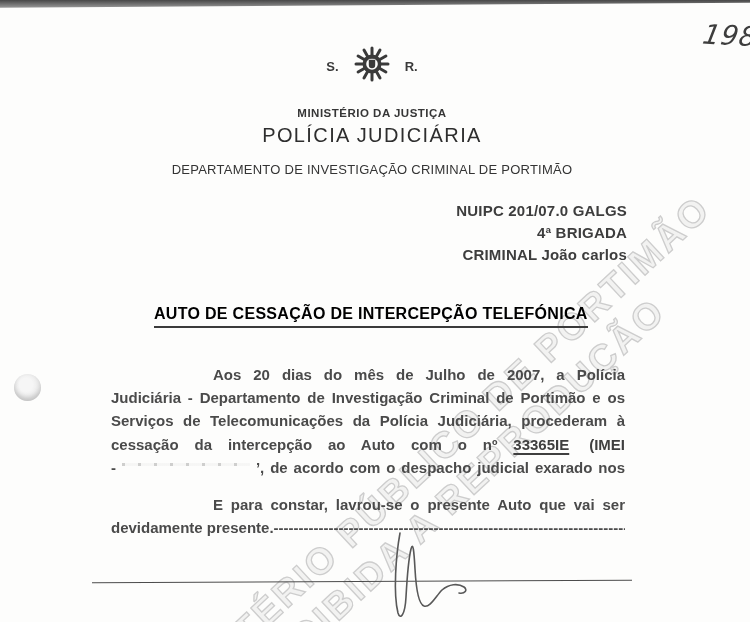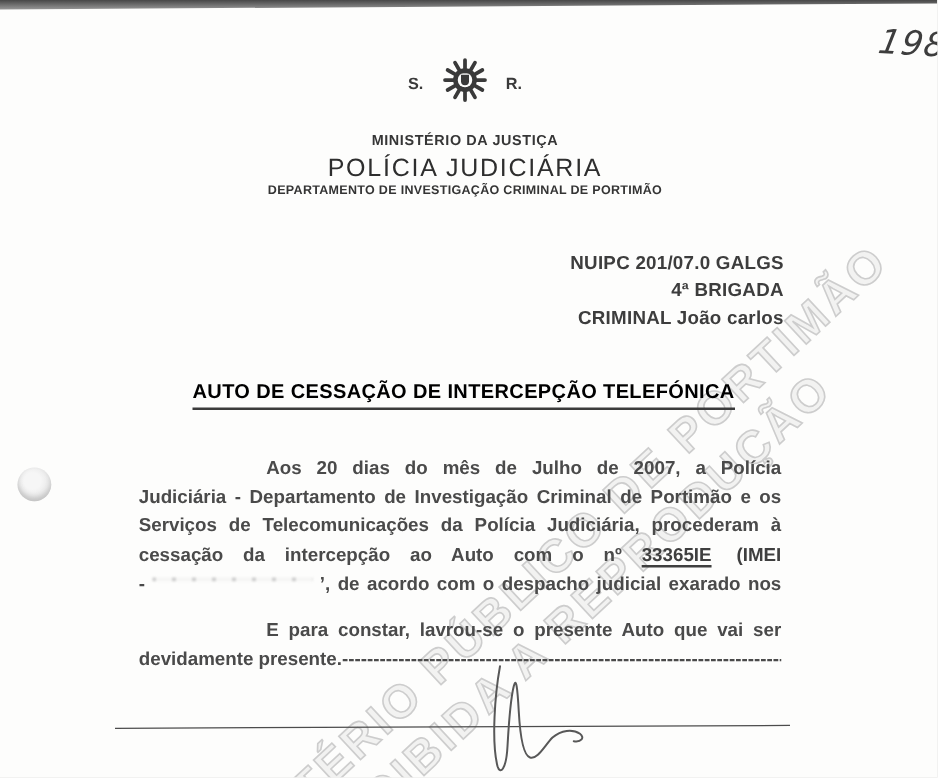--- a/index.html
+++ b/index.html
@@ -26,21 +26,21 @@
     position:absolute;left:14px;top:374px;width:27px;height:27px;border-radius:50%;
     background:radial-gradient(circle at 45% 40%, #f6f6f6 30%, #e2e2e2 75%, #cfcfcf 100%);
     box-shadow:inset 0 -3px 4px #c4c4c4;
   }
   
   .letterhead{position:absolute;left:0;top:48px;width:744px;text-align:center;color:#303030;}
   .emblem-row{display:flex;justify-content:center;align-items:center;gap:13px;height:36px;}
   .sr{font-weight:bold;font-size:13px;color:#3a3a3a;}
   .ministry{margin-top:23px;font-size:11.5px;font-weight:bold;letter-spacing:.5px;color:#363636;}
   .org{margin-top:5px;font-size:20px;font-weight:normal;letter-spacing:1.4px;color:#2e2e2e;}
-  .department{font-size:10px;font-weight:bold;letter-spacing:.25px;color:#343434;}
+  .department{margin-top:15px;font-size:13px;font-weight:normal;letter-spacing:.25px;color:#343434;}
   
   .case-block{
     position:absolute;right:123px;top:200px;text-align:right;
     font-size:15px;font-weight:bold;line-height:22px;color:#3d3d3d;letter-spacing:.2px;
   }
   
   .doc-title{
     position:absolute;left:154px;top:305px;
     font-size:16px;font-weight:bold;letter-spacing:.3px;color:#000000;
     border-bottom:2px solid #3b3b3b;padding-bottom:3px;

